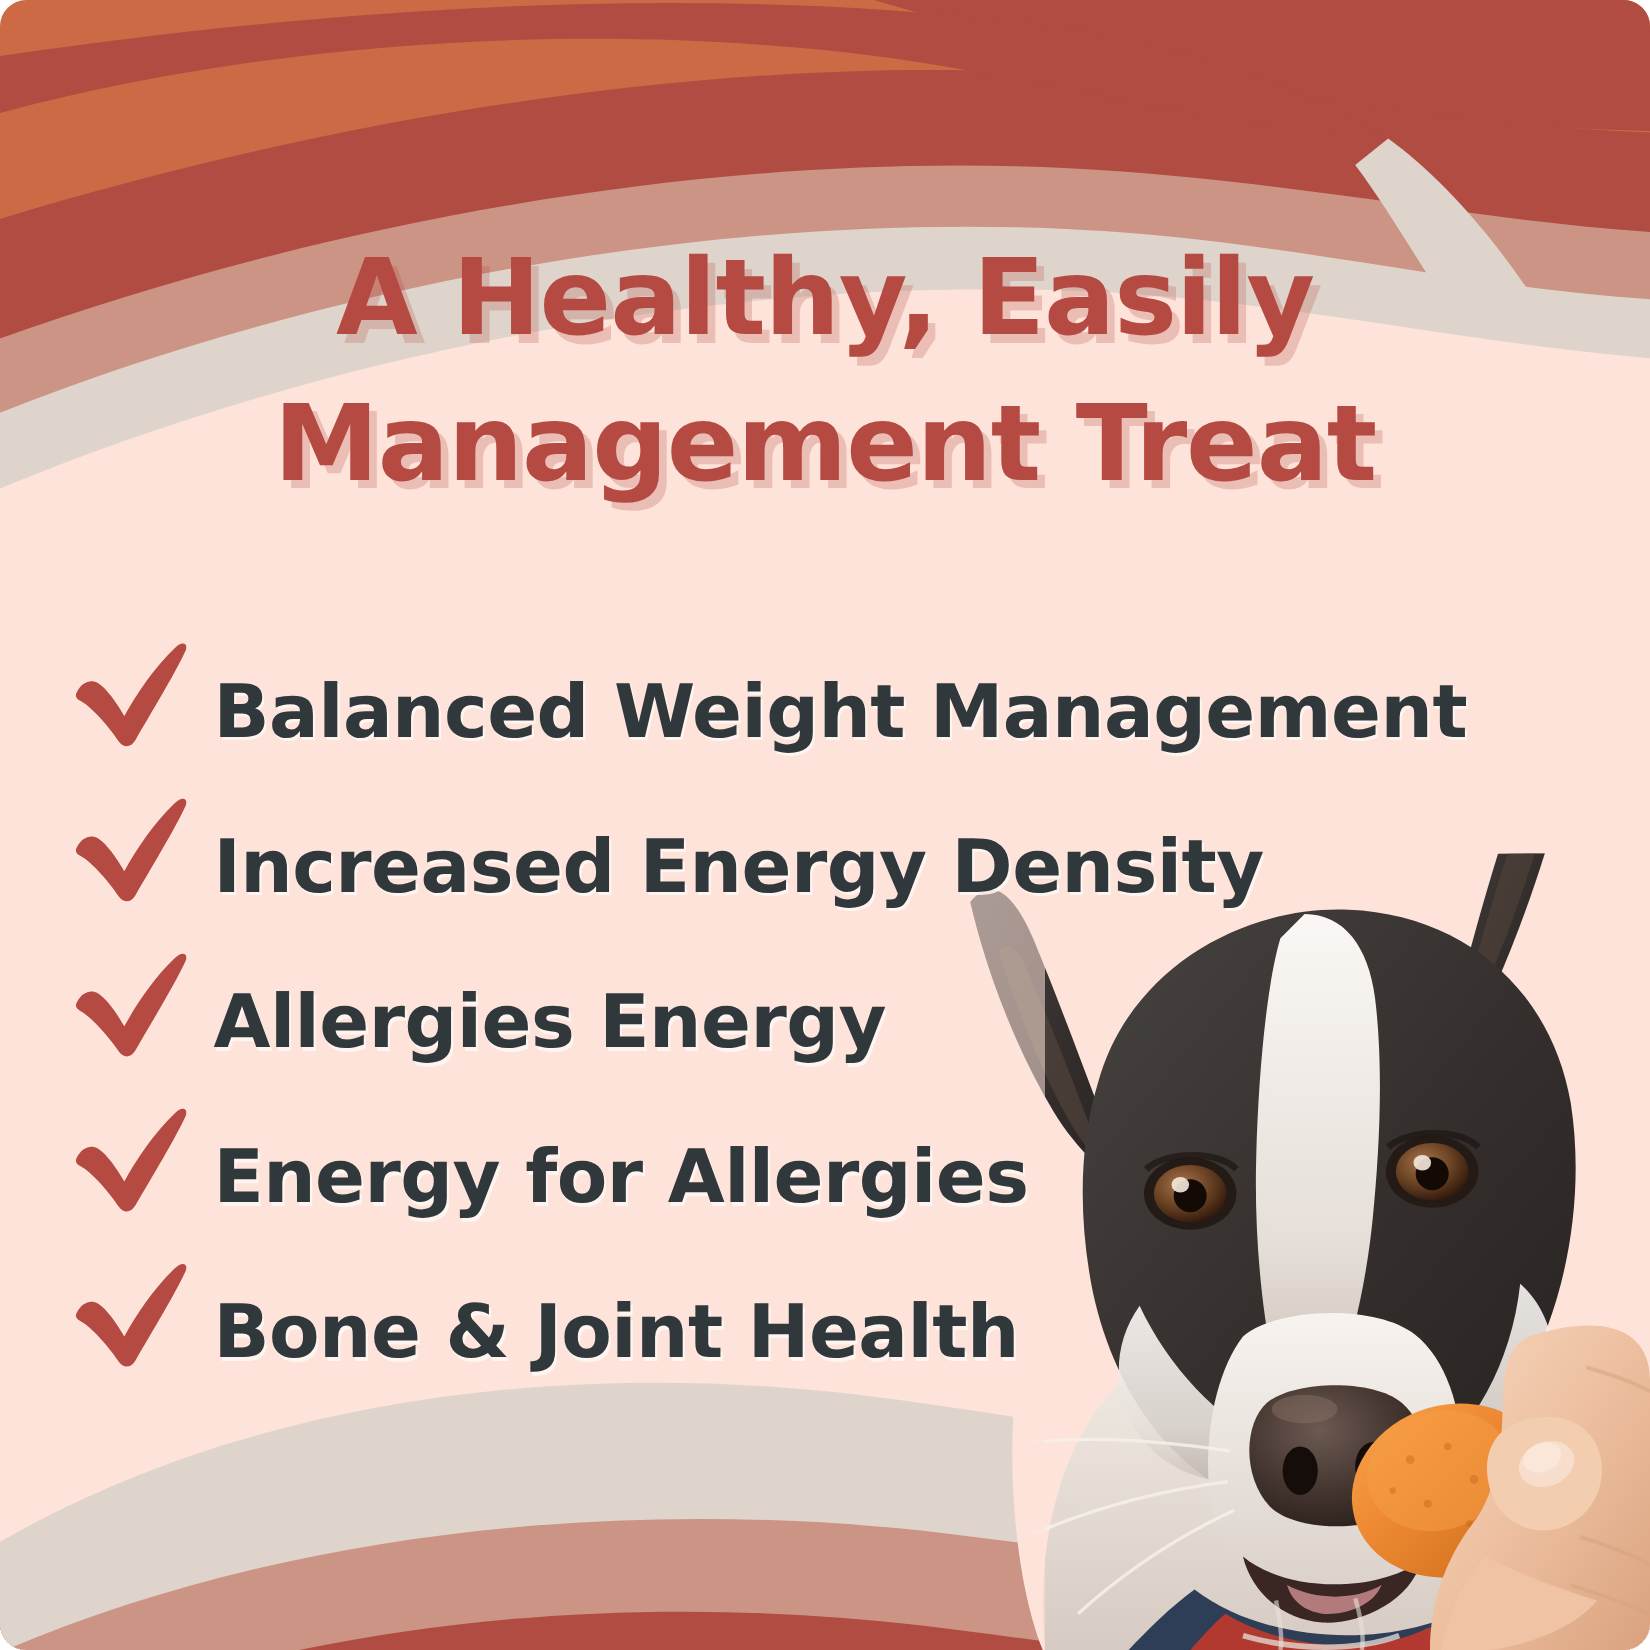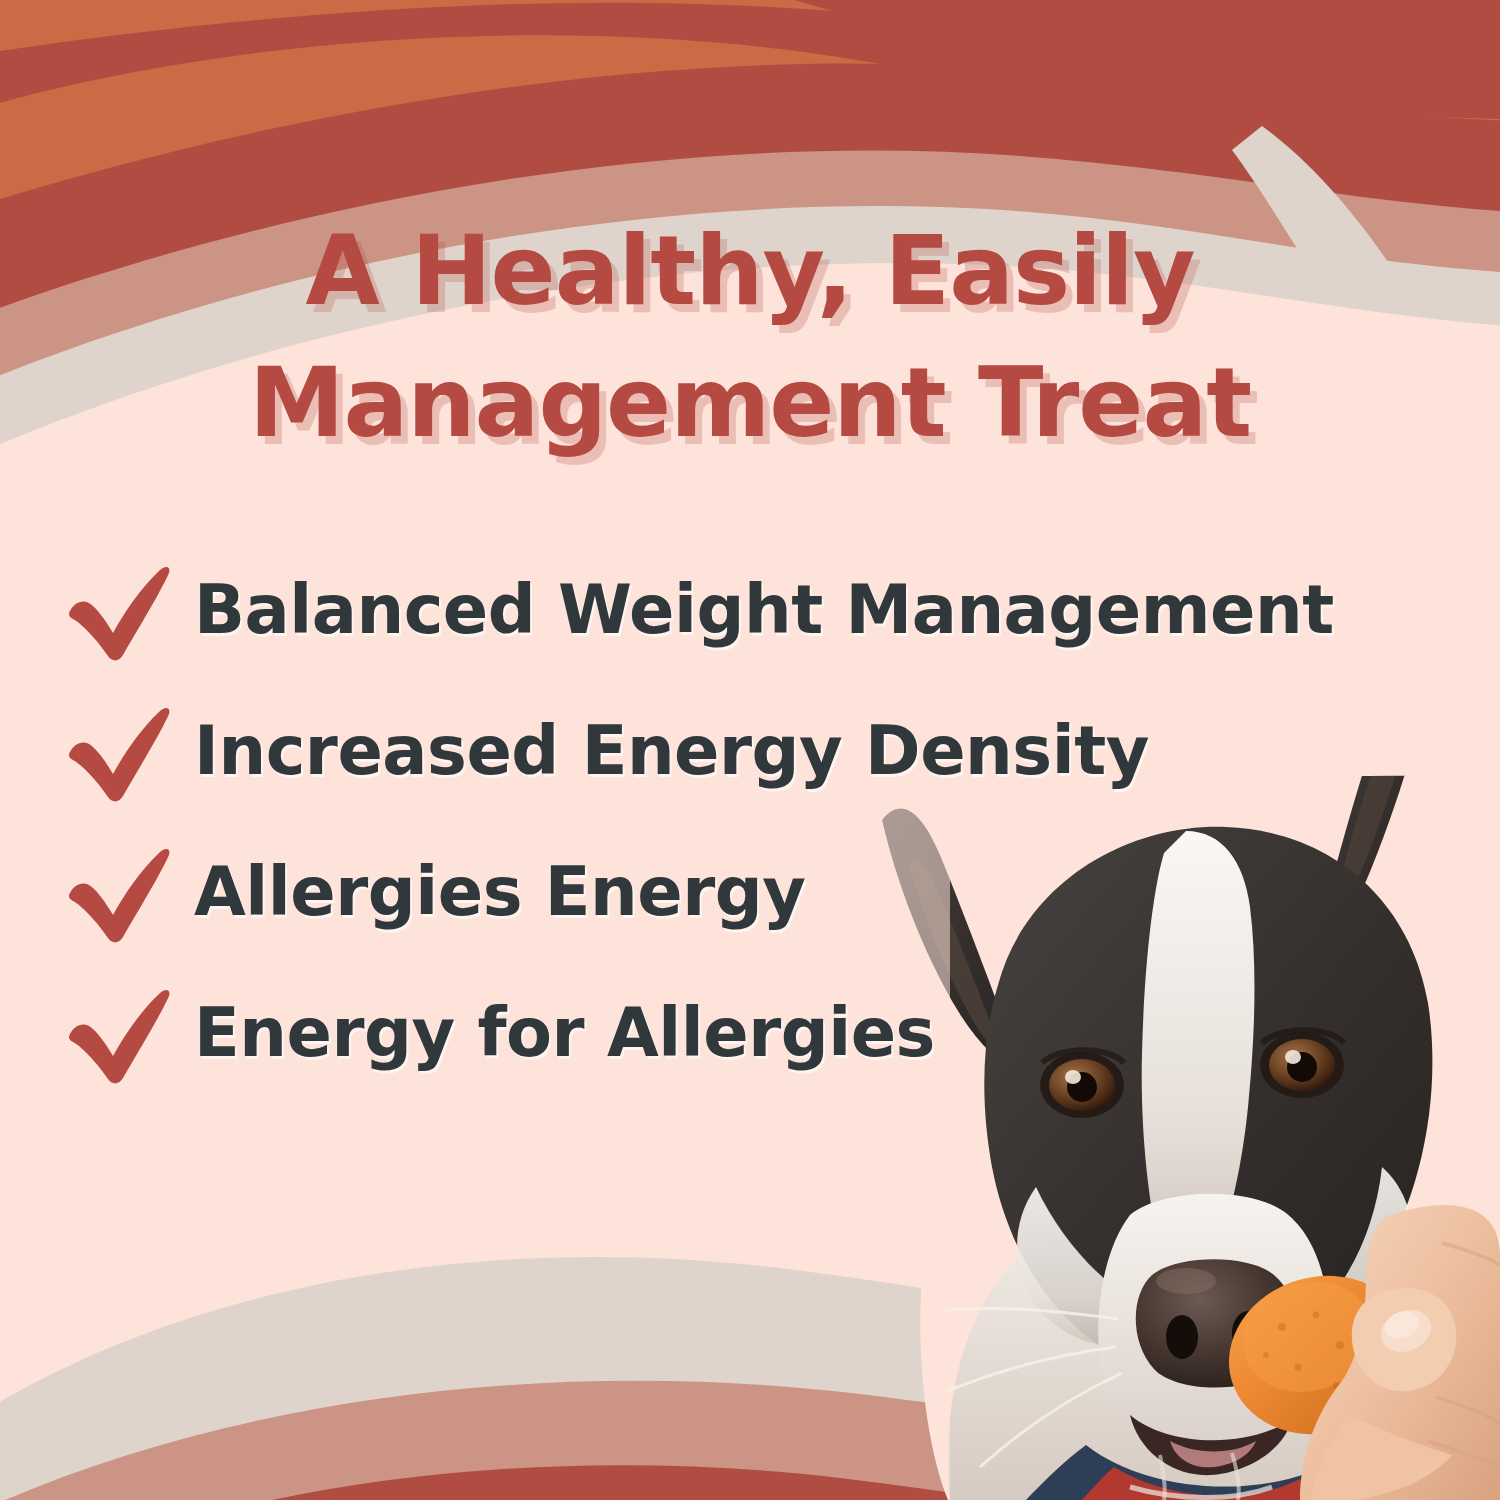--- a/index.html
+++ b/index.html
@@ -7,20 +7,21 @@
     padding: 0;
     background: #ffffff;
   }
   #poster {
     position: relative;
     width: 1500px;
     height: 1500px;
     overflow: hidden;
     font-family: "Liberation Sans", sans-serif;
     background: #e5e5e5;
+    border-radius: 24px;
   }
   .layer {
     position: absolute;
     inset: 0;
     width: 1500px;
     height: 1500px;
   }
   .layer svg { display: block; width: 1500px; height: 1500px; }
 
   
@@ -49,21 +50,21 @@
     position: absolute;
     left: 64px;
     top: 540px;
     width: 1320px;
     z-index: 30;
   }
   .benefit-row {
     position: relative;
     height: 141px;
     display: flex;
-    align-items: center;
+    align-items: flex-end;
   }
   .check-icon {
     flex: 0 0 auto;
     width: 118px;
     height: 104px;
     margin-right: 12px;
   }
   .check-icon svg { display: block; width: 118px; height: 104px; }
   .benefit-label {
     font-family: "DejaVu Sans", sans-serif;
@@ -353,16 +354,27 @@
         <svg viewBox="0 0 118 104" xmlns="http://www.w3.org/2000/svg">
           <path d="M 6,52 C 10,44 18,40 25,44 C 33,49 42,62 49,74
                    C 60,54 76,30 95,12 C 101,6 107,7 105,14
                    C 96,34 74,70 59,96 C 55,103 48,103 44,97
                    C 36,85 20,66 9,60 C 5,58 4,55 6,52 Z" fill="#B44A41"></path>
         </svg>
       </span>
       <span class="benefit-label">Energy for Allergies</span>
     </div>
 
+    <div class="benefit-row">
+      <span class="check-icon">
+        <svg viewBox="0 0 118 104" xmlns="http://www.w3.org/2000/svg">
+          <path d="M 6,52 C 10,44 18,40 25,44 C 33,49 42,62 49,74
+                   C 60,54 76,30 95,12 C 101,6 107,7 105,14
+                   C 96,34 74,70 59,96 C 55,103 48,103 44,97
+                   C 36,85 20,66 9,60 C 5,58 4,55 6,52 Z" fill="#B44A41"></path>
+        </svg>
+      </span>
+      <span class="benefit-label">Bone &amp; Joint Health</span>
+    </div>
 
   </div>
 
 </div>
 
 </body></html>

